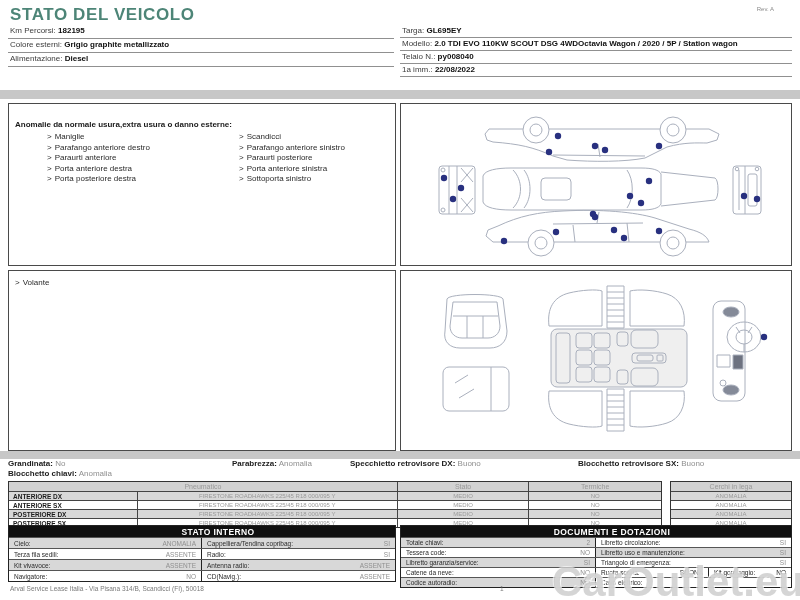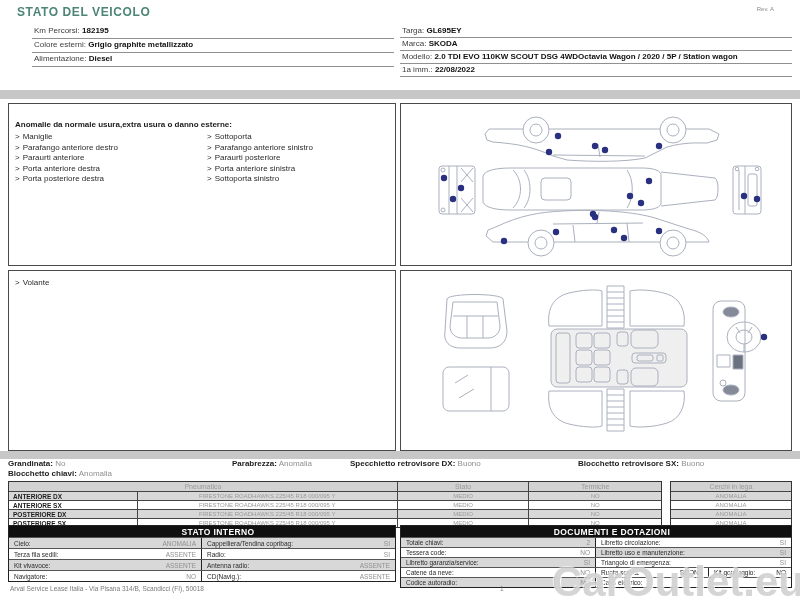--- a/index.html
+++ b/index.html
@@ -1,42 +1,42 @@
 <!DOCTYPE html>
 <html><head>
 <meta charset="utf-8">
 <style>
   html,body{margin:0;padding:0;background:#fff;}
   .page{position:relative;width:800px;height:600px;background:#fff;overflow:hidden;
         font-family:"Liberation Sans",sans-serif;color:#222;}
   
-  .title{position:absolute;left:10px;top:5px;font-size:12px;font-weight:bold;
-         letter-spacing:.6px;color:#4d8577;margin-left:7px;}
+  .title{position:absolute;left:10px;top:5px;font-size:17px;font-weight:bold;
+         letter-spacing:.6px;color:#4d8577;}
   .rev{position:absolute;right:26px;top:6px;font-size:6px;color:#8a8a8a;}
   .info-col{position:absolute;top:25px;font-size:8px;}
   .info-left{left:8px;width:386px;}
   .info-right{left:400px;width:392px;}
   .info-row{border-bottom:1px solid #909090;padding:1px 0 1px 2px;min-height:10px;line-height:9.5px;}
-  .info-left .info-row{min-height:11px;line-height:10.5px;margin-left:24px;}
+  .info-left .info-row{min-height:11px;line-height:10.5px;}
   .info-row .lbl{color:#3c3c3c;}
   .info-row .val{font-weight:bold;color:#101010;}
   
   .band{position:absolute;left:0;width:800px;background:#c7c7c7;}
   .band1{top:90px;height:9px;}
   .band2{top:451px;height:8px;}
   
   .box{position:absolute;border:1px solid #4a4a4a;background:#fff;box-sizing:border-box;}
   .box-ext-text{left:8px;top:103px;width:388px;height:163px;padding:16px 6px;}
   .box-int-text{left:8px;top:270px;width:388px;height:181px;padding:4px 6px;}
   .box-ext-diag{left:400px;top:103px;width:392px;height:163px;}
   .box-int-diag{left:400px;top:270px;width:392px;height:181px;}
   .anom-title{font-size:8px;font-weight:bold;color:#1a1a1a;}
   .anom-cols{display:flex;margin-top:3px;}
   .anom-col{font-size:8px;line-height:10.5px;color:#2a2a2a;}
-  .anom-col1{width:192px;}
+  .anom-col1{width:192px;margin-left:32px;}
   .anom-item .b{margin-right:3px;}
   .box svg{position:absolute;left:0;top:0;width:100%;height:100%;}
   
   .statusline{position:absolute;left:0;top:459px;width:800px;font-size:8px;}
   .statusline .pair{position:absolute;white-space:nowrap;}
   .statusline .lbl{font-weight:bold;color:#1c1c1c;}
   .statusline .val{color:#8f8f8f;}
   
   .tyre-table{position:absolute;left:8px;top:481px;width:654px;border:1px solid #333;
               box-sizing:border-box;font-size:6px;}
@@ -106,47 +106,47 @@
       <span class="val">Diesel</span>
     </div>
   </div>
 
   <div class="info-col info-right">
     <div class="info-row">
       <span class="lbl">Targa:</span>
       <span class="val">GL695EY</span>
     </div>
     <div class="info-row">
-      <span class="lbl">Marca:</span>
-      <span class="val">SKODA</span>
-    </div>
-    <div class="info-row">
       <span class="lbl">Modello:</span>
       <span class="val">2.0 TDI EVO 110KW SCOUT DSG 4WDOctavia Wagon / 2020 / 5P / Station wagon</span>
+    </div>
+    <div class="info-row">
+      <span class="lbl">Telaio N.:</span>
+      <span class="val">py008040</span>
     </div>
     <div class="info-row">
       <span class="lbl">1a imm.:</span>
       <span class="val">22/08/2022</span>
     </div>
   </div>
 
   <div class="band band1"></div>
 
   <div class="box box-ext-text">
     <div class="anom-title">Anomalie da normale usura,extra usura o danno esterne:</div>
     <div class="anom-cols">
       <div class="anom-col anom-col1">
         <div class="anom-item"><span class="b">&gt;</span><span>Maniglie</span></div>
         <div class="anom-item"><span class="b">&gt;</span><span>Parafango anteriore destro</span></div>
         <div class="anom-item"><span class="b">&gt;</span><span>Paraurti anteriore</span></div>
         <div class="anom-item"><span class="b">&gt;</span><span>Porta anteriore destra</span></div>
         <div class="anom-item"><span class="b">&gt;</span><span>Porta posteriore destra</span></div>
       </div>
       <div class="anom-col">
-        <div class="anom-item"><span class="b">&gt;</span><span>Sottoporta</span></div>
+        <div class="anom-item"><span class="b">&gt;</span><span>Scandicci</span></div>
         <div class="anom-item"><span class="b">&gt;</span><span>Parafango anteriore sinistro</span></div>
         <div class="anom-item"><span class="b">&gt;</span><span>Paraurti posteriore</span></div>
         <div class="anom-item"><span class="b">&gt;</span><span>Porta anteriore sinistra</span></div>
         <div class="anom-item"><span class="b">&gt;</span><span>Sottoporta sinistro</span></div>
       </div>
     </div>
   </div>
 
   <div class="box box-ext-diag">
     <svg viewBox="0 0 390 161" fill="none" stroke="#aab0bd" stroke-width="1">

